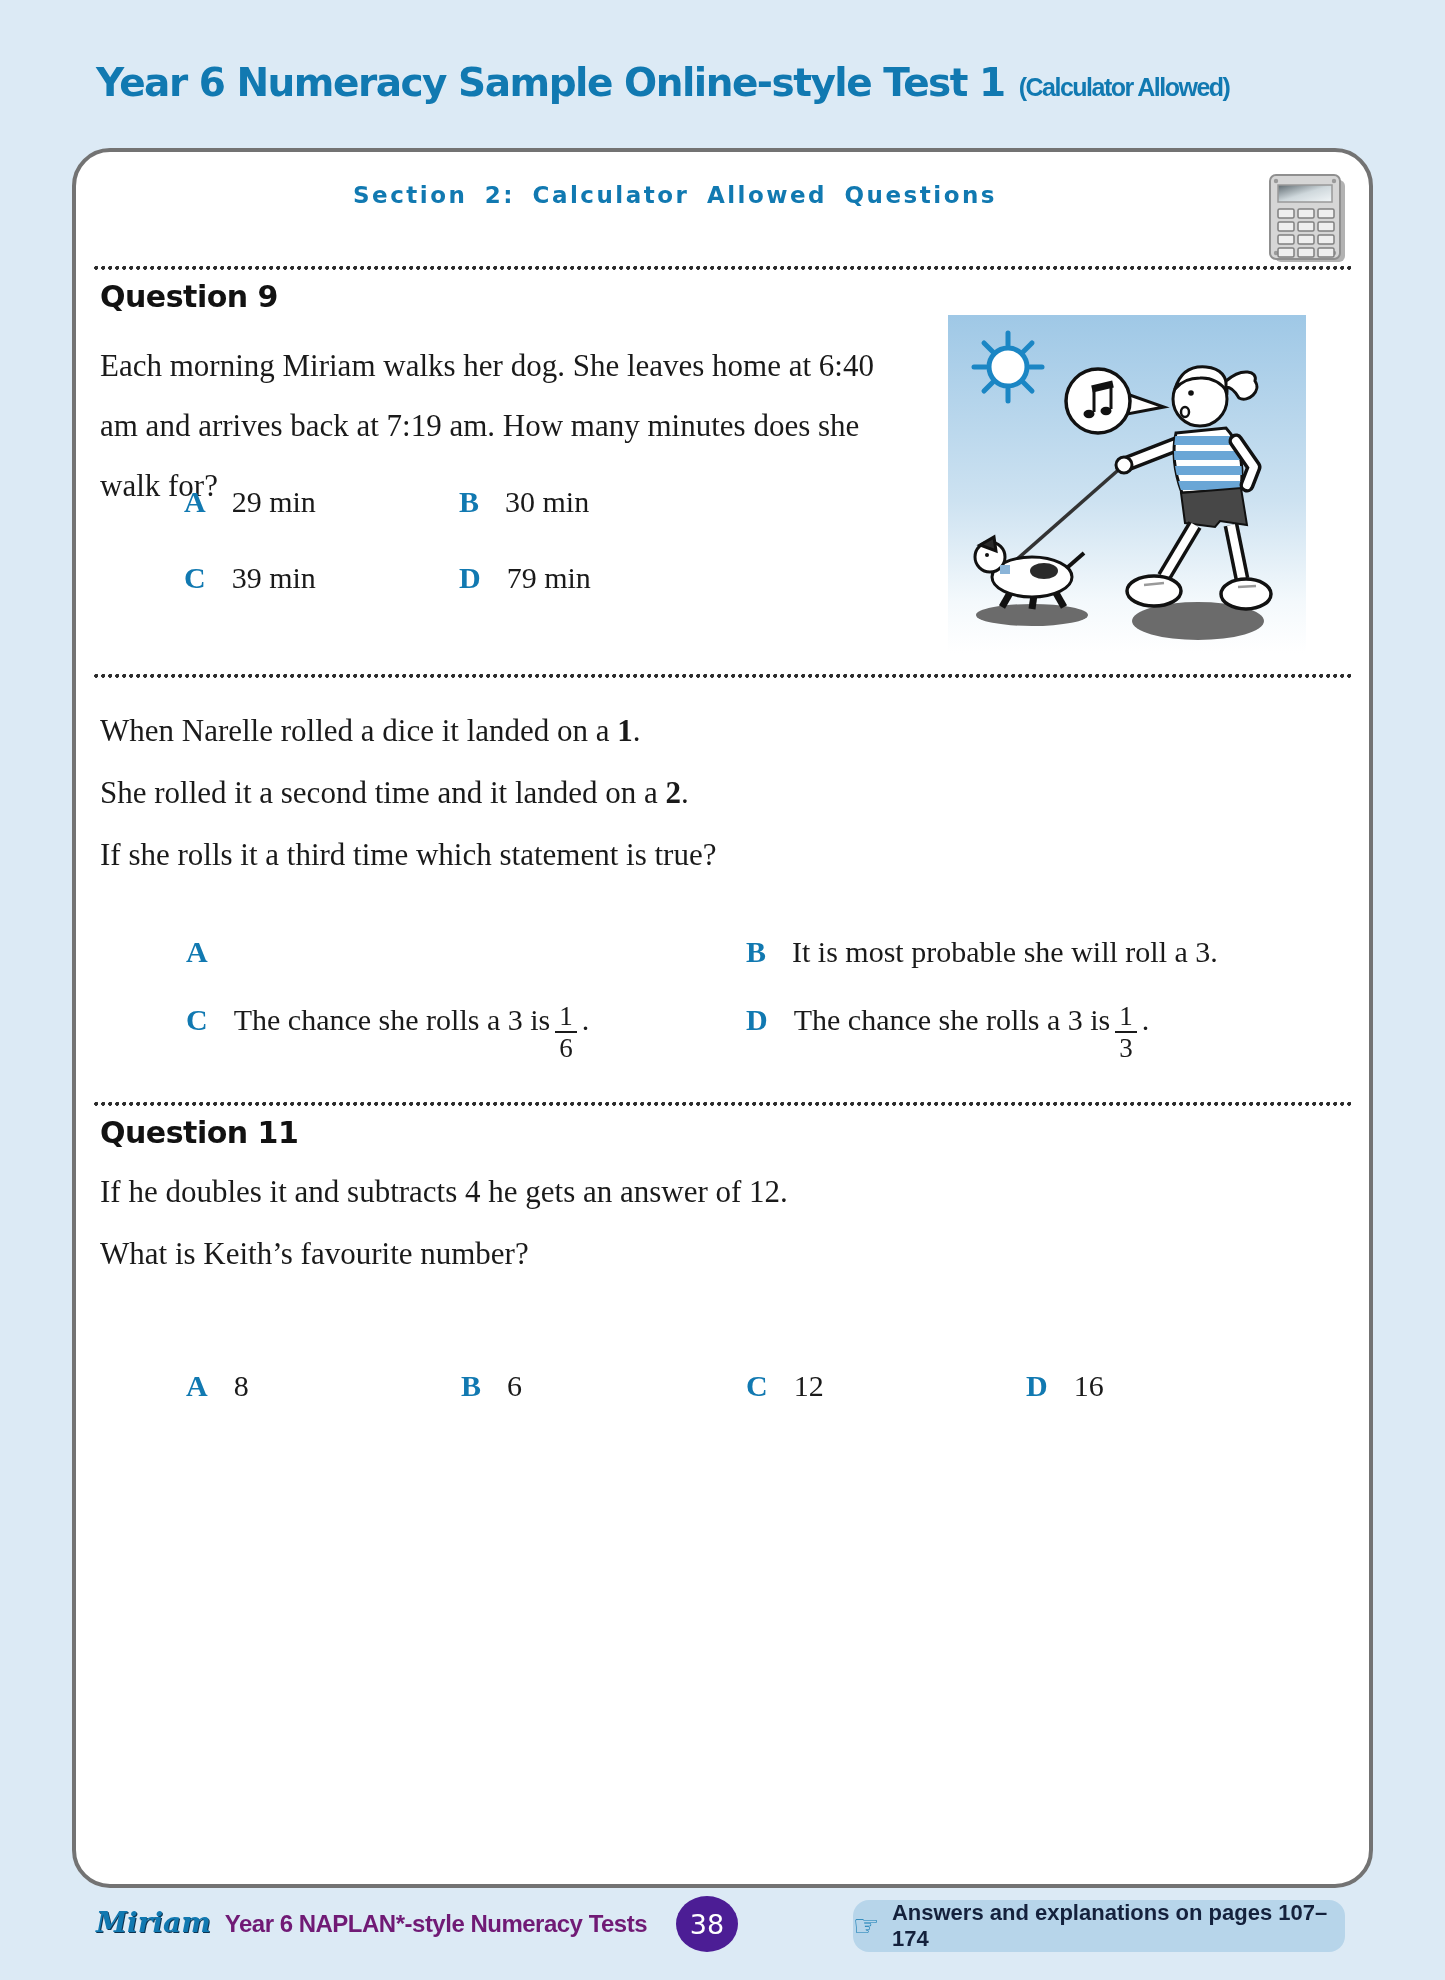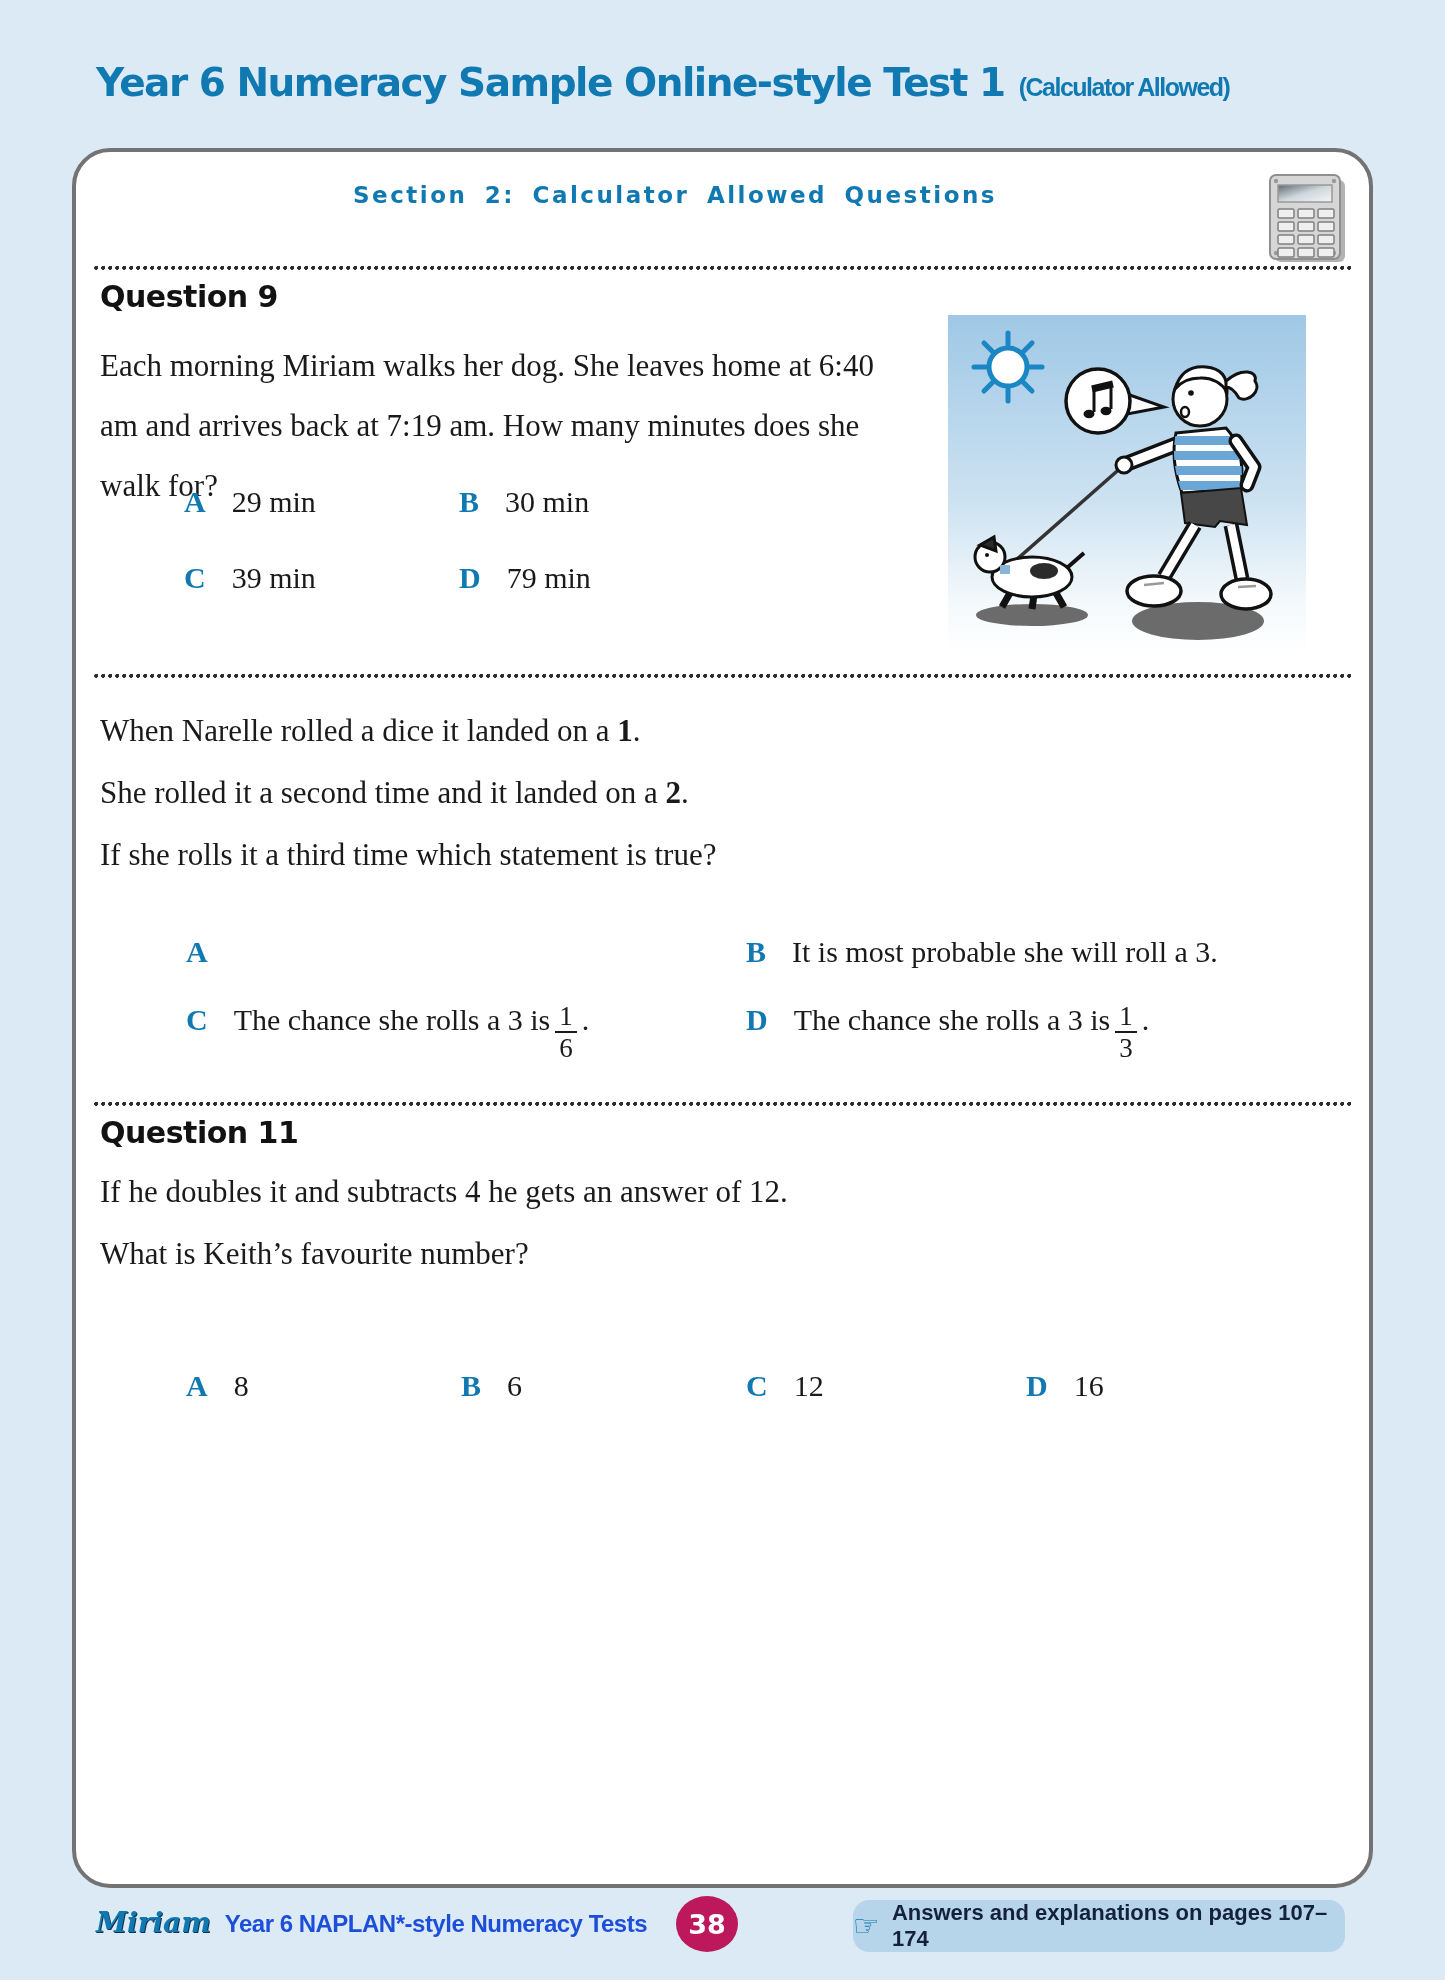--- a/index.html
+++ b/index.html
@@ -83,28 +83,28 @@
     position:absolute; left:96px; top:1906px; display:flex; align-items:baseline; gap:14px;
     white-space:nowrap;
   }
   .brand {
     font-family:"DejaVu Serif","Liberation Serif",serif;
     font-style:italic; font-weight:bold; font-size:28px; color:#1179b1;
     text-shadow:1px 1px 0 #0d3350;
   }
   .book-title {
     font-family:"Liberation Sans",sans-serif; font-weight:bold; font-size:24px;
-    color:#1d4ed8; letter-spacing:-0.5px;
+    color:#701a75; letter-spacing:-0.5px;
   }
   .page-circle {
     position:absolute; left:676px; top:1896px; width:62px; height:56px;
-    background:#be185d; border-radius:50%;
+    background:#4c1d95; border-radius:50%;
     display:flex; align-items:center; justify-content:center;
     color:#ffffff; font-family:"DejaVu Sans","Liberation Sans",sans-serif;
-    font-weight:bold; font-size:27px;
+    font-weight:normal; font-size:27px;
   }
   .answers-pill {
     position:absolute; left:853px; top:1900px; width:492px; height:52px;
     background:#b7d5ea; border-radius:16px;
     display:flex; align-items:center; justify-content:center; gap:12px;
     font-family:"Liberation Sans",sans-serif; font-weight:bold; font-size:22px;
     color:#14213c;
   }
   .hand { color:#1179b1; font-size:30px; font-family:"DejaVu Sans",sans-serif; line-height:1; }
 </style>

